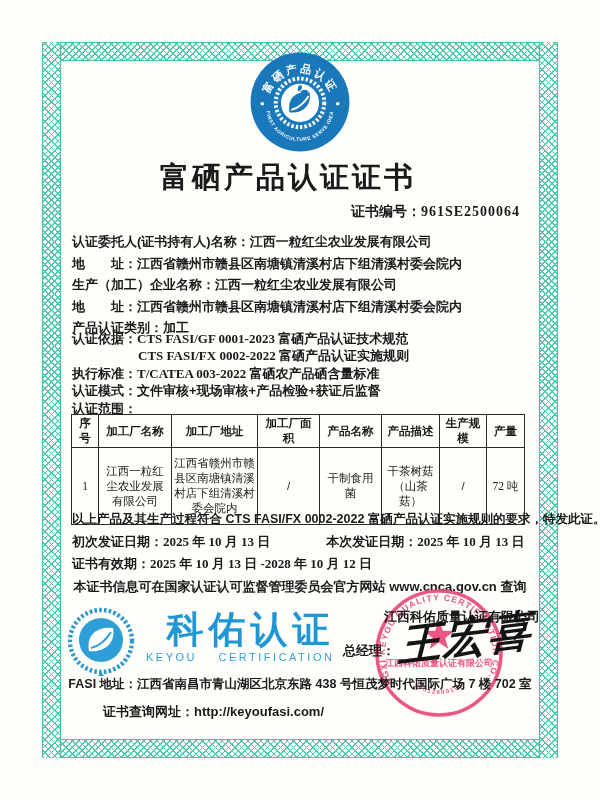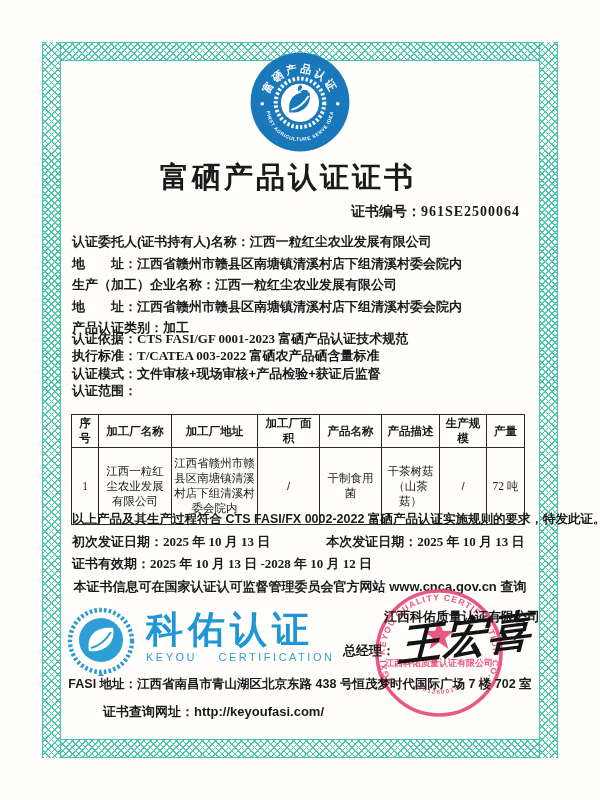--- a/index.html
+++ b/index.html
@@ -38,21 +38,21 @@
   table.scope th{height:27px;font-weight:700;}
   table.scope td{height:74px;font-weight:500;white-space:pre-line;}
 
   .conclusion{top:511px;left:72px;right:50px;font-size:12.5px;font-weight:700;white-space:nowrap;}
   .dates1{top:533px;left:72px;font-size:13px;font-weight:700;white-space:nowrap;}
   .dates1 .pair2{margin-left:56px;}
   .dates2{top:555px;left:72px;font-size:13px;font-weight:700;}
   .qnote{top:578px;left:0;width:600px;text-align:center;font-size:13px;font-weight:700;}
 
   .keyou-logo{left:60px;top:602px;}
-  .keyou-text{left:146px;top:610px;color:#1f97d4;}
+  .keyou-text{left:146px;top:610px;color:#1f97d4;text-align:right;}
   .keyou-cn{font-size:37px;font-weight:800;letter-spacing:5px;line-height:40px;}
   .keyou-en{font-size:11px;font-weight:400;letter-spacing:2.5px;word-spacing:16px;margin-top:1px;color:#2f9fd8;}
 
   .issuer-company{top:608px;left:384px;width:124px;font-size:13px;font-weight:700;text-align:right;white-space:nowrap;}
   .manager{top:642px;left:343px;font-size:13px;font-weight:700;}
   .stamp{left:372px;top:586px;opacity:.92;}
   .signature{left:398px;top:608px;width:160px;font-family:"Liberation Serif",serif;font-style:italic;font-size:43px;font-weight:700;color:#141414;transform:rotate(-7deg) skewX(-8deg);letter-spacing:2px;white-space:nowrap;}
 
   .fasi{top:676px;left:0;width:600px;text-align:center;font-size:12.5px;font-weight:600;}
   .footer-line{top:703px;left:103px;right:108px;display:flex;justify-content:space-between;font-size:13px;font-weight:600;gap:20px;}
@@ -96,20 +96,21 @@
 
   <div class="abs info-a">
     <div class="iline"><span>认证委托人(证书持有人)名称：</span><span>江西一粒红尘农业发展有限公司</span></div>
     <div class="iline"><span>地　　址：</span><span>江西省赣州市赣县区南塘镇清溪村店下组清溪村委会院内</span></div>
     <div class="iline"><span>生产（加工）企业名称：</span><span>江西一粒红尘农业发展有限公司</span></div>
     <div class="iline"><span>地　　址：</span><span>江西省赣州市赣县区南塘镇清溪村店下组清溪村委会院内</span></div>
     <div class="iline"><span>产品认证类别：</span><span>加工</span></div>
   </div>
   <div class="abs info-b">
     <div class="iline"><span>认证依据：</span><span class="serif b">CTS FASI/GF 0001-2023 富硒产品认证技术规范</span></div>
+    <div class="iline"><span class="indent serif b">CTS FASI/FX 0002-2022 富硒产品认证实施规则</span></div>
     <div class="iline"><span>执行标准：</span><span class="serif b">T/CATEA 003-2022 富硒农产品硒含量标准</span></div>
     <div class="iline"><span>认证模式：</span><span>文件审核+现场审核+产品检验+获证后监督</span></div>
     <div class="iline"><span>认证范围：</span></div>
   </div>
 
   <table class="scope">
     <colgroup>
       <col style="width:27px">
         <col style="width:73px">
         <col style="width:86px">

